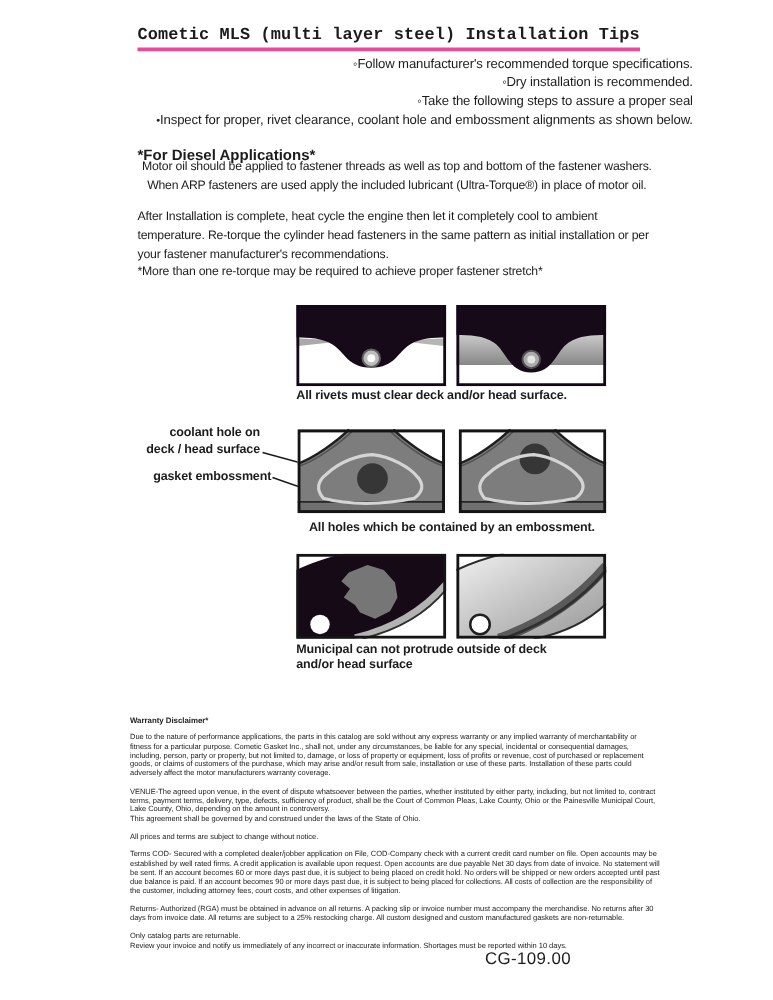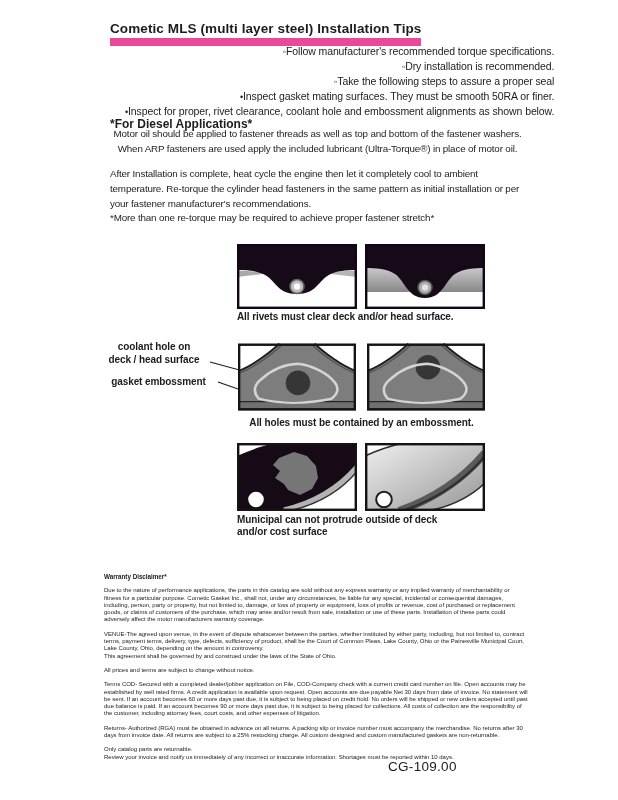--- a/index.html
+++ b/index.html
@@ -3,54 +3,53 @@
 <meta charset="utf-8">
 <style>
   html,body { margin:0; padding:0; background:#ffffff; }
   .page {
     position:relative; width:618px; height:800px; background:#ffffff;
     font-family:"Liberation Sans", sans-serif; color:#1c1c1c; overflow:hidden;
   }
   .abs { position:absolute; }
   .title {
     left:110px; top:21px; font-size:13.5px; font-weight:bold;
-    border-bottom:8px solid #ec4899; padding-bottom:2px; letter-spacing:0.1px;
+    border-bottom:3px solid #ec4899; padding-bottom:2px; letter-spacing:0.1px;font-family:Liberation Mono, monospace;
   }
   .bullets { left:96px; top:44px; font-size:10.5px; line-height:14px; letter-spacing:-0.1px;text-align:right; }
   .bullet-row { white-space:nowrap; }
   .bullet-glyph { display:inline-block; width:9px; font-size:10px; }
   .sub { padding-left:24px; }
   .sub .bullet-glyph { width:8px; font-size:9px; }
   .diesel-heading { left:110px; top:117px; font-size:12px; font-weight:bold; }
   .para { left:110px; width:415px; font-size:9.8px; line-height:15px; letter-spacing:-0.15px; }
   .p1 { top:126px;text-align:center; }
   .p2 { top:166px; }
   .p3 { top:210px; }
   .rw-label { width:120px; text-align:center; font-size:13px; font-weight:600; letter-spacing:0.6px;margin-top:29px; }
   .panel { border:0; }
   .caption { font-size:10px; font-weight:600; letter-spacing:-0.1px; }
-  .ann { text-align:center; font-size:10px; font-weight:600; line-height:12.5px; letter-spacing:-0.1px; }
+  .ann { text-align:right; font-size:10px; font-weight:600; line-height:12.5px; letter-spacing:-0.1px; }
   .warranty { left:104px; top:573px; width:424px; font-size:6px; line-height:7.3px; letter-spacing:-0.02px; }
   .warranty h4 { margin:0 0 7px 0; font-size:6.3px; font-weight:bold; }
   .warranty p { margin:0 0 7px 0; }
   .warranty .blockline { display:block; }
   .footer { left:388px; top:759px; font-size:13.5px; letter-spacing:0.3px; }
 </style>
 </head>
 <body>
 
 <div class="page">
 
   <div class="abs title">Cometic MLS (multi layer steel) Installation Tips</div>
 
   <div class="abs bullets">
     <div class="bullet-row"><span class="bullet-glyph">◦</span><span>Follow manufacturer's recommended torque specifications.</span></div>
     <div class="bullet-row"><span class="bullet-glyph">◦</span><span>Dry installation is recommended.</span></div>
     <div class="bullet-row"><span class="bullet-glyph">◦</span><span>Take the following steps to assure a proper seal</span></div>
-    <div class="bullet-row sub"><span class="bullet-glyph">•</span><span>Inspect gasket mating surfaces.  They must be smooth 50RA or finer.</span></div>
     <div class="bullet-row sub"><span class="bullet-glyph">•</span><span>Inspect for proper, rivet clearance, coolant hole and embossment alignments as shown below.</span></div>
   </div>
 
   <div class="abs diesel-heading">*For Diesel Applications*</div>
   <div class="abs para p1">Motor oil should be applied to fastener threads as well as top and bottom of the fastener washers. When ARP fasteners are used apply the included lubricant (Ultra-Torque®) in place of motor oil.</div>
   <div class="abs para p3">*More than one re-torque may be required to achieve proper fastener stretch*</div>
   <div class="abs para p2">After Installation is complete, heat cycle the engine then let it completely cool to ambient temperature. Re-torque the cylinder head fasteners in the same pattern as initial installation or per your fastener manufacturer's recommendations.</div>
 
   <div class="abs rw-label" style="left:237px; top:228px;">RIGHT</div>
   <div class="abs rw-label" style="left:365px; top:228px;">WRONG</div>
@@ -120,21 +119,21 @@
     <path d="M42,0 C33,9 14,23 0,28" fill="none" stroke="#1f1f1f" stroke-width="2"></path>
     <path d="M120,0 H78 C87,9 106,23 120,28 Z" fill="#ffffff"></path>
     <path d="M78,0 C87,9 106,23 120,28" fill="none" stroke="#1f1f1f" stroke-width="2"></path>
     <path d="M45,1 C36,10 16,25 1,30" fill="none" stroke="#525252" stroke-width="1.3"></path>
     <path d="M75,1 C84,10 104,25 119,30" fill="none" stroke="#525252" stroke-width="1.3"></path>
     <circle cx="62" cy="24" r="12.5" fill="#363636"></circle>
     <path d="M21,56 C15,49 16,42 24,36 C35,26 49,21 61,20.5 C75,22 91,30 98,39 C103,45 102,51 95,56 C70,61.5 41,61.5 21,56 Z" fill="none" stroke="#d4d4d4" stroke-width="2.6"></path>
     <rect x="1.2" y="1.2" width="117.6" height="65.6" fill="none" stroke="#141414" stroke-width="2.4"></rect>
   </svg>
 
-  <div class="abs caption" style="left:238px; top:417px; width:247px; text-align:center;">All holes must be contained by an embossment.</div>
+  <div class="abs caption" style="left:238px; top:417px; width:247px; text-align:center;">All holes which be contained by an embossment.</div>
 
   <div class="abs rw-label" style="left:237px; top:428px;">RIGHT</div>
   <div class="abs rw-label" style="left:365px; top:428px;">WRONG</div>
 
   <svg class="abs panel" style="left:237px; top:443px;" width="120" height="68" viewBox="0 0 120 68">
     <rect x="0" y="0" width="120" height="68" fill="#ffffff"></rect>
     <path d="M0,13 C13,7 25,3 38,0 L120,0 V24 C103,47 78,61 48,68 L0,68 Z" fill="#150a16"></path>
     <path d="M120,30 C104,50 82,62 56,68 L120,68 Z" fill="#ffffff"></path>
     <path d="M120,24.5 C101,46.5 76,60.5 47,67.5" fill="none" stroke="#b3b3b3" stroke-width="6"></path>
     <path d="M120,28.5 C103,49 80,61.5 53,67.8" fill="none" stroke="#2e2e2e" stroke-width="1.4"></path>
@@ -155,21 +154,21 @@
     <path d="M0,13 C13,7 25,3 38,0" fill="none" stroke="#2b2b2b" stroke-width="1.6"></path>
     <path d="M120,40 C103,56 82,64.5 62,68" fill="none" stroke="#2b2b2b" stroke-width="1.6"></path>
     <path d="M120,10 C98,36 68,56 34,68" fill="none" stroke="#5a5a5a" stroke-width="8"></path>
     <path d="M120,13 C99,38 70,57 37,68" fill="none" stroke="#303030" stroke-width="2.2"></path>
     <circle cx="19" cy="56.5" r="7.8" fill="#ffffff" stroke="#1f1f1f" stroke-width="2"></circle>
     <rect x="1.2" y="1.2" width="117.6" height="65.6" fill="none" stroke="#141414" stroke-width="2.4"></rect>
   </svg>
 
   <div class="abs caption" style="left:237px; top:514px; line-height:12px;">
     <span style="display:block;">Municipal can not protrude outside of deck</span>
-    <span style="display:block;">and/or cost surface</span>
+    <span style="display:block;">and/or head surface</span>
   </div>
 
   <div class="abs warranty">
     <h4>Warranty Disclaimer*</h4>
     <p>Due to the nature of performance applications, the parts in this catalog are sold without any express warranty or any implied warranty of merchantability or fitness for a particular purpose.  Cometic Gasket Inc., shall not, under any circumstances, be liable for any special, incidental or consequential damages, including, person, party or property, but not limited to, damage, or loss of property or equipment, loss of profits or revenue, cost of purchased or replacement goods, or claims of customers of the purchase, which may arise and/or result from sale, installation or use of these parts.  Installation of these parts could adversely affect the motor manufacturers warranty coverage.</p>
     <p>
       <span class="blockline">VENUE-The agreed upon venue, in the event of dispute whatsoever between the parties, whether instituted by either party, including, but not limited to, contract terms, payment terms, delivery, type, defects, sufficiency of product, shall be the Court of Common Pleas, Lake County, Ohio or the Painesville Municipal Court, Lake County, Ohio, depending on the amount in controversy.</span>
       <span class="blockline">This agreement shall be governed by and construed under the laws of the State of Ohio.</span>
     </p>
     <p>All prices and terms are subject to change without notice.</p>

